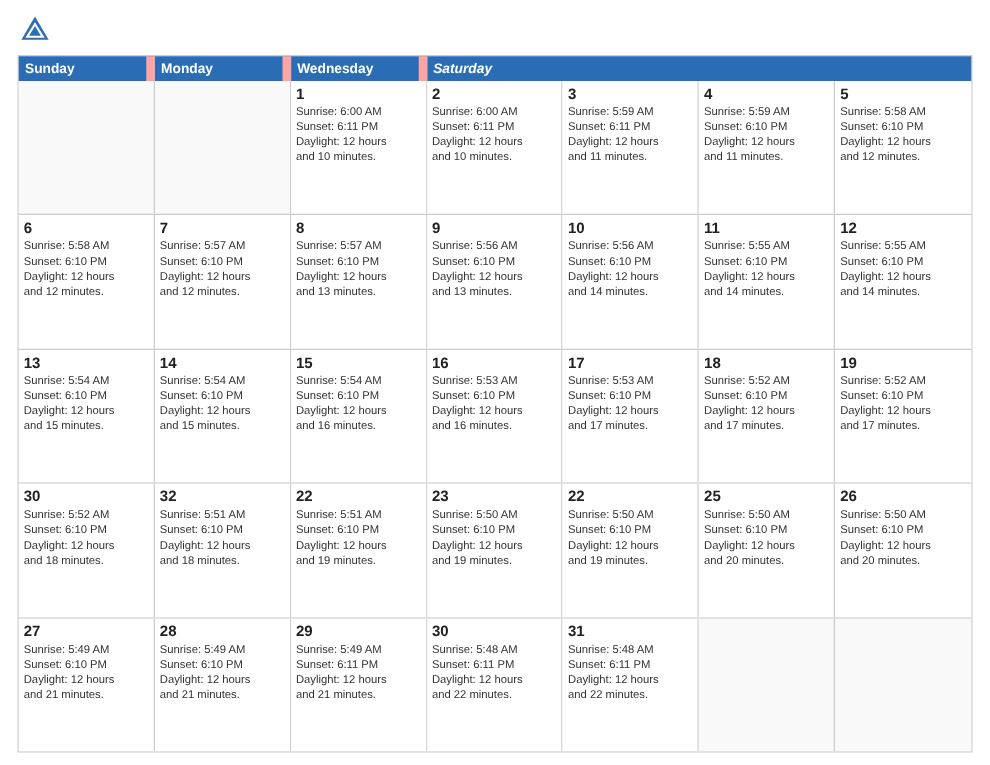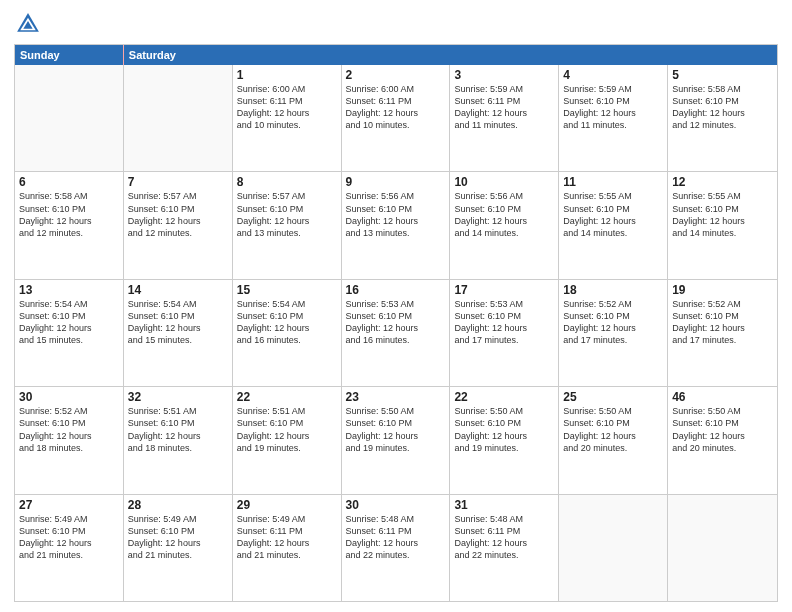--- a/index.html
+++ b/index.html
@@ -69,23 +69,23 @@
     .cal-header-row {
       display: grid;
       grid-template-columns: repeat(7, 1fr);
       background: #2a6db5;
     }
     .cal-header-cell {
       color: #fff;
       font-size: 11px;
       font-weight: bold;
       padding: 4px 5px;
-      border-right: 1px solid #fca5a5;
-    }
-    .cal-header-cell:last-child { border-right: none; }
+      border-right: 7px solid #fca5a5;
+    }
+    .cal-header-cell:last-child { border-right: none; font-style: italic; }
     .cal-body {
       flex: 1;
       display: flex;
       flex-direction: column;
     }
     .cal-row {
       display: grid;
       grid-template-columns: repeat(7, 1fr);
       flex: 1;
       border-top: 1px solid #ccc;
@@ -131,20 +131,22 @@
     </div>
     <div class="title-block">
       <div class="month-title"></div>
       <div class="subtitle"></div>
     </div>
   </div>
 
   <div class="calendar">
     <div class="cal-header-row">
     <div class="cal-header-cell">Sunday</div>
+        <div class="cal-header-cell">Monday</div>
+        <div class="cal-header-cell">Wednesday</div>
         <div class="cal-header-cell">Saturday</div>
       </div>
     <div class="cal-body">
     <div class="cal-row">
           <div class="cal-cell empty"></div>
           <div class="cal-cell empty"></div>
           <div class="cal-cell">
             <div class="day-num">1</div>
             <div class="day-info" style="white-space: pre-line;">Sunrise: 6:00 AM
 Sunset: 6:11 PM
@@ -319,21 +321,21 @@
 and 19 minutes.</div>
           </div>
           <div class="cal-cell">
             <div class="day-num">25</div>
             <div class="day-info" style="white-space: pre-line;">Sunrise: 5:50 AM
 Sunset: 6:10 PM
 Daylight: 12 hours
 and 20 minutes.</div>
           </div>
           <div class="cal-cell">
-            <div class="day-num">46</div>
+            <div class="day-num">26</div>
             <div class="day-info" style="white-space: pre-line;">Sunrise: 5:50 AM
 Sunset: 6:10 PM
 Daylight: 12 hours
 and 20 minutes.</div>
           </div>
         </div>
         <div class="cal-row">
           <div class="cal-cell">
             <div class="day-num">27</div>
             <div class="day-info" style="white-space: pre-line;">Sunrise: 5:49 AM

